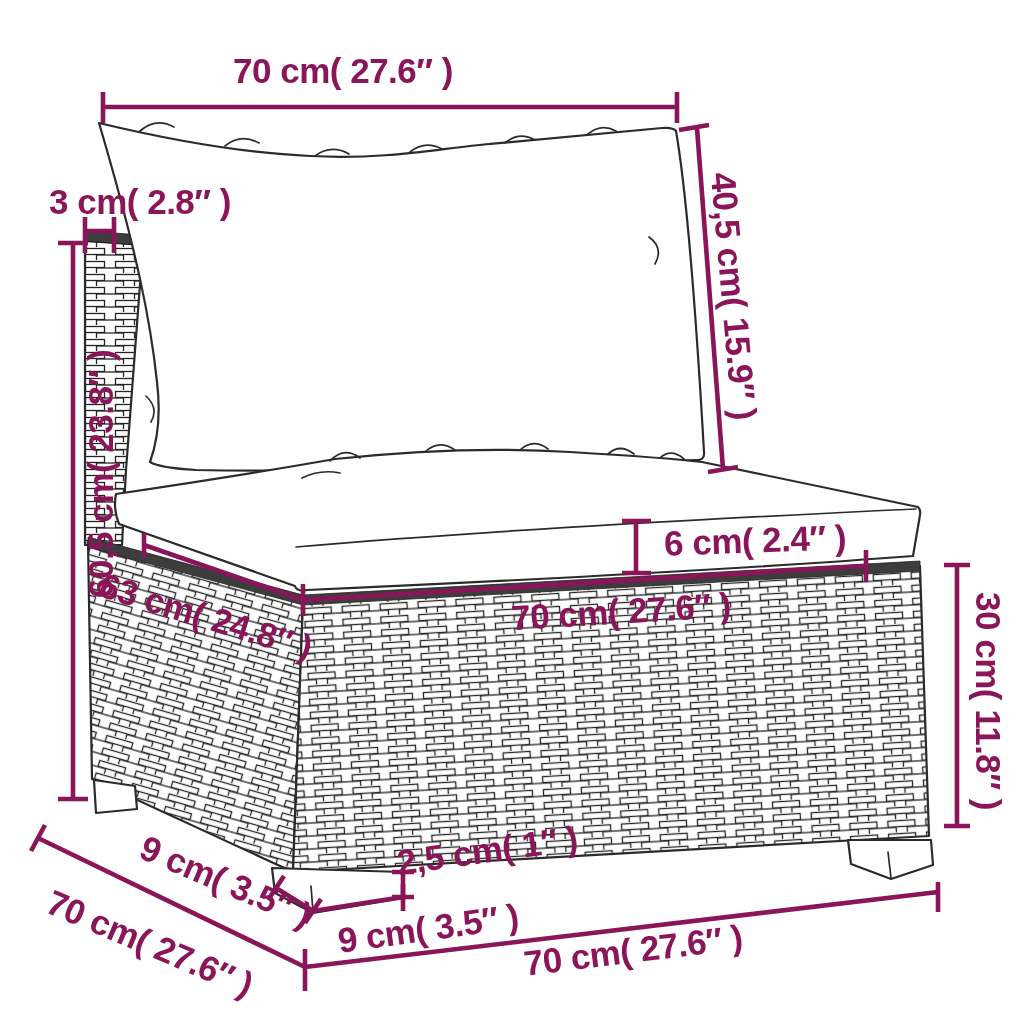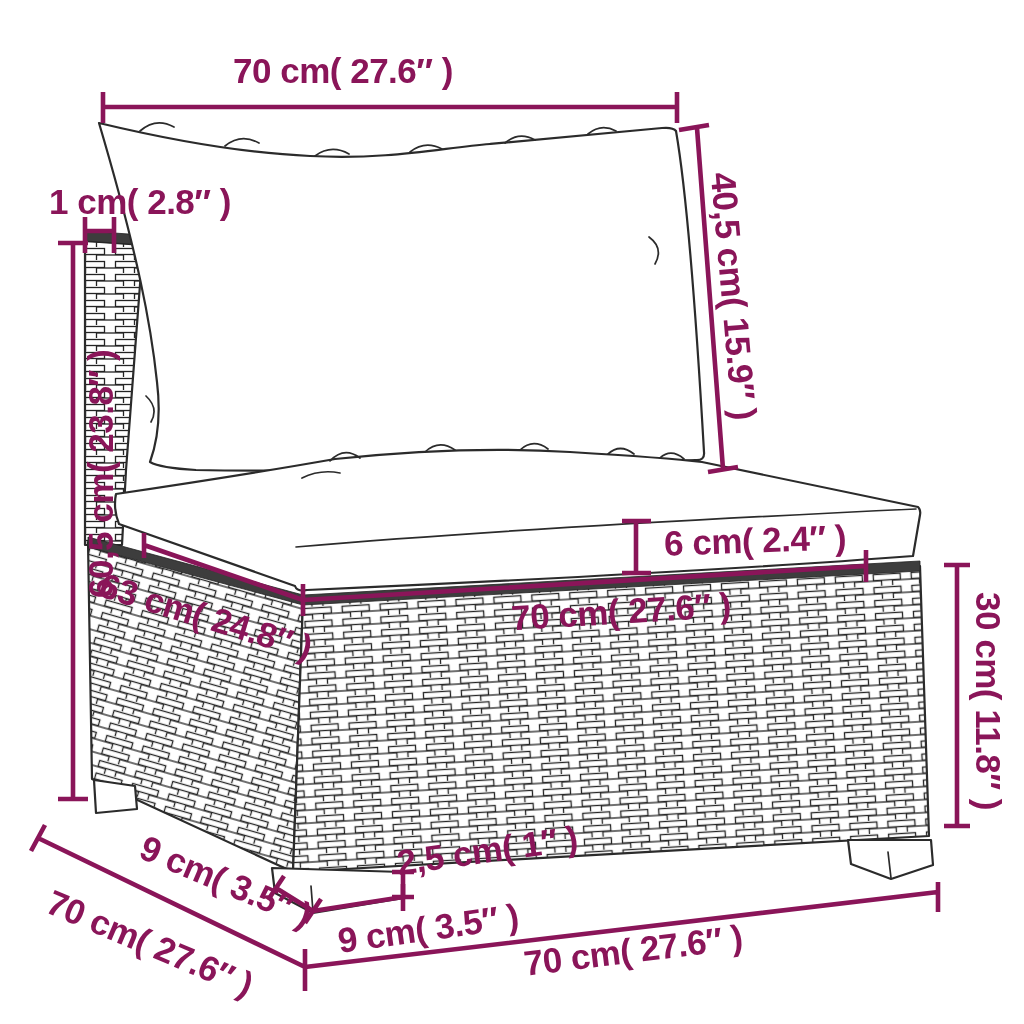--- a/index.html
+++ b/index.html
@@ -130,21 +130,21 @@
       <g>
           <path class="dimln" d="M392,872 H414 M392,897 H414 M403,872 V897"></path>
         </g>
       <g>
           <path class="dimln" d="M403,884 V911 M313,911 L403,897"></path>
         </g>
     </g>
   </svg>
 
   <div class="dim-label" style="left:343px; top:70px; transform:translate(-50%,-50%);">70 cm( 27.6″  )</div>
-  <div class="dim-label" style="left:140px; top:201px; transform:translate(-50%,-50%);">1 cm( 2.8″  )</div>
+  <div class="dim-label" style="left:140px; top:201px; transform:translate(-50%,-50%);">3 cm( 2.8″  )</div>
   <div class="dim-label" style="left:734px; top:296px; transform:translate(-50%,-50%) rotate(85deg);">40,5 cm( 15.9″ )</div>
   <div class="dim-label" style="left:100px; top:474px; transform:translate(-50%,-50%) rotate(-90deg);">60,5 cm( 23.8″  )</div>
   <div class="dim-label" style="left:755px; top:540px; transform:translate(-50%,-50%) rotate(-2deg);">6 cm( 2.4″  )</div>
   <div class="dim-label" style="left:206px; top:616px; transform:translate(-50%,-50%) rotate(17deg);">63 cm( 24.8″ )</div>
   <div class="dim-label" style="left:621px; top:611px; transform:translate(-50%,-50%) rotate(-3.5deg);">70 cm( 27.6″ )</div>
   <div class="dim-label" style="left:988px; top:701px; transform:translate(-50%,-50%) rotate(90deg);">30 cm( 11.8″ )</div>
   <div class="dim-label" style="left:226px; top:881px; transform:translate(-50%,-50%) rotate(23deg);">9 cm( 3.5″ )</div>
   <div class="dim-label" style="left:150px; top:943px; transform:translate(-50%,-50%) rotate(23deg);">70 cm( 27.6″ )</div>
   <div class="dim-label" style="left:487px; top:850px; transform:translate(-50%,-50%) rotate(-8deg);">2,5 cm( 1″ )</div>
   <div class="dim-label" style="left:428px; top:928px; transform:translate(-50%,-50%) rotate(-8deg);">9 cm( 3.5″ )</div>

